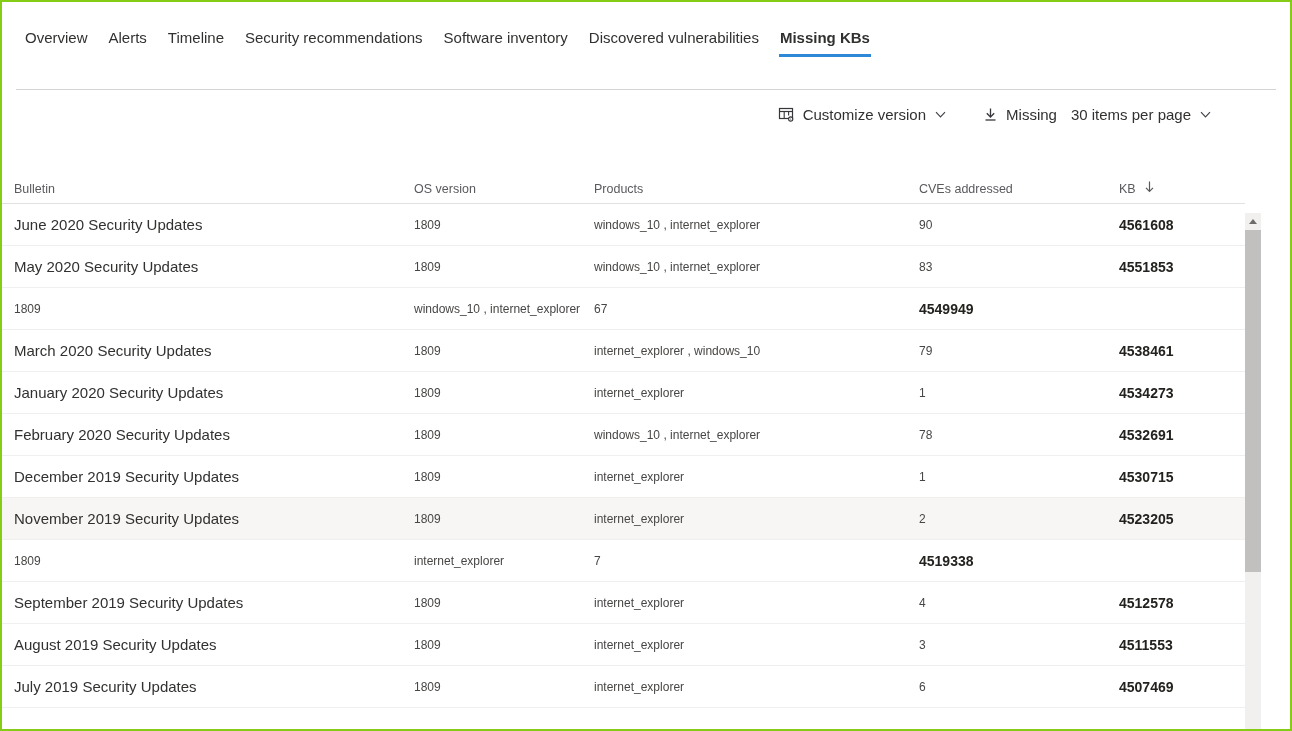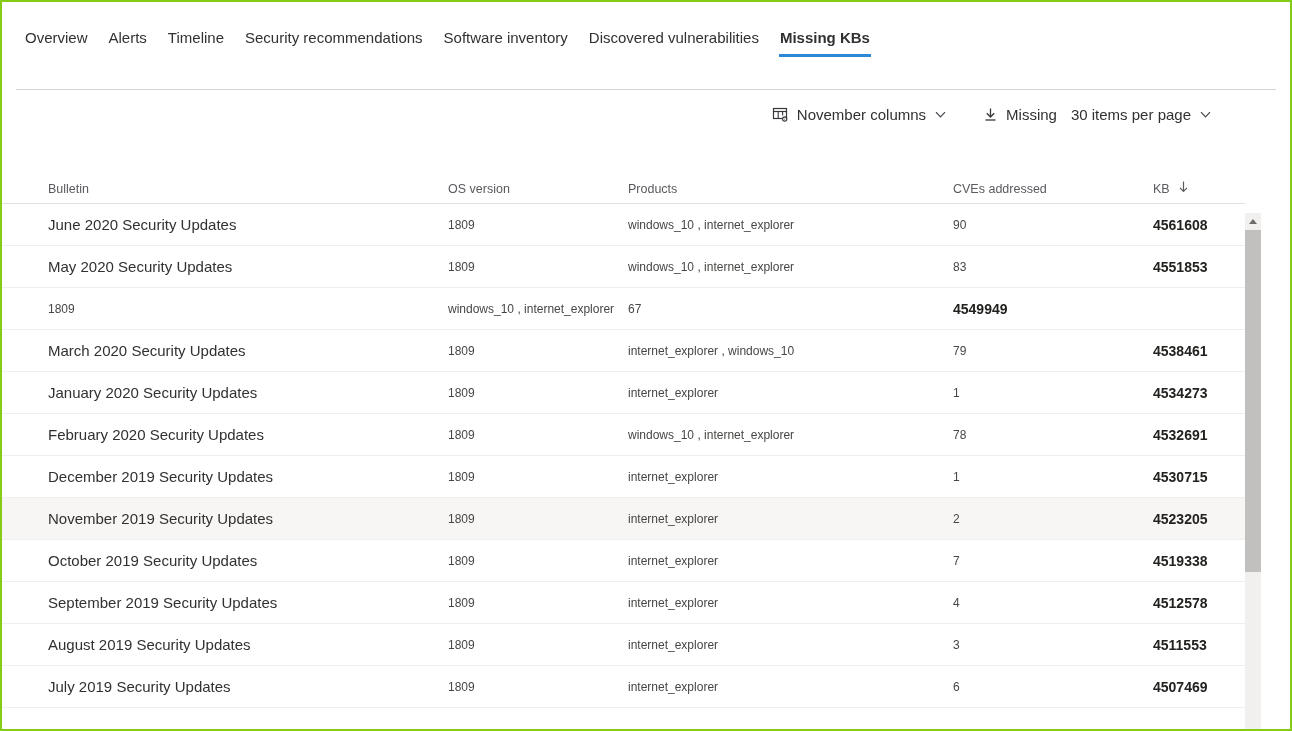--- a/index.html
+++ b/index.html
@@ -47,21 +47,21 @@
   }
   .toolbar-group.customize { margin-right: 36px; }
   .toolbar-group.export { margin-right: 14px; }
   .toolbar-group svg { display: block; }
 
   
   .table { margin-right: 45px; }
   .grid {
     display: grid;
     grid-template-columns: 400px 180px 325px 200px 1fr;
-    padding-left: 46px;
+    padding-left: 12px;
     align-items: center;
   }
   .table-header {
     margin-top: 51px;
     height: 30px;
     border-bottom: 1px solid #e3e1df;
   }
   .header-cell {
     font-size: 12.5px; color: #5a595e;
     display: flex; align-items: center; gap: 8px;
@@ -145,21 +145,21 @@
       <span>
         <svg width="17" height="17" viewBox="0 0 17 17">
           <rect x="1.5" y="2.5" width="13" height="10" fill="none" stroke="#37363b" stroke-width="1.2"></rect>
           <line x1="1.5" y1="5.5" x2="14.5" y2="5.5" stroke="#37363b" stroke-width="1.2"></line>
           <line x1="6.2" y1="5.5" x2="6.2" y2="12.5" stroke="#37363b" stroke-width="1.1"></line>
           <line x1="10.6" y1="5.5" x2="10.6" y2="9.5" stroke="#37363b" stroke-width="1.1"></line>
           <circle cx="12.7" cy="13" r="2.1" fill="#fff" stroke="#37363b" stroke-width="1.1"></circle>
           <circle cx="12.7" cy="13" r="0.6" fill="#37363b"></circle>
         </svg>
       </span>
-      <span>November columns</span>
+      <span>Customize version</span>
       <span>
         <svg width="13" height="13" viewBox="0 0 13 13">
           <path d="M2 4.2 L6.5 8.8 L11 4.2" fill="none" stroke="#44434a" stroke-width="1.2"></path>
         </svg>
       </span>
     </div>
     <div class="toolbar-group export">
       <span>
         <svg width="15" height="16" viewBox="0 0 15 16">
           <line x1="7.5" y1="1.5" x2="7.5" y2="9.5" stroke="#37363b" stroke-width="1.3"></line>
@@ -257,21 +257,20 @@
       <div class="cell-kb">4530715</div>
     </div>
         <div class="grid table-row highlighted">
       <div class="cell-bulletin">November 2019 Security Updates</div>
       <div class="cell-os-version">1809</div>
       <div class="cell-products">internet_explorer</div>
       <div class="cell-cves">2</div>
       <div class="cell-kb">4523205</div>
     </div>
         <div class="grid table-row">
-      <div class="cell-bulletin">October 2019 Security Updates</div>
       <div class="cell-os-version">1809</div>
       <div class="cell-products">internet_explorer</div>
       <div class="cell-cves">7</div>
       <div class="cell-kb">4519338</div>
     </div>
         <div class="grid table-row">
       <div class="cell-bulletin">September 2019 Security Updates</div>
       <div class="cell-os-version">1809</div>
       <div class="cell-products">internet_explorer</div>
       <div class="cell-cves">4</div>

